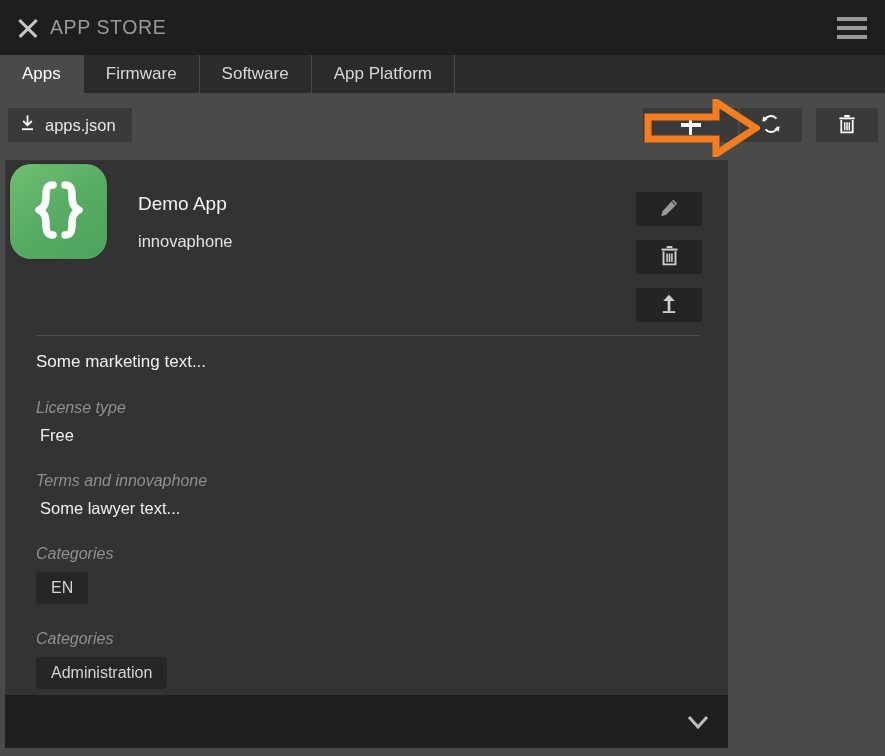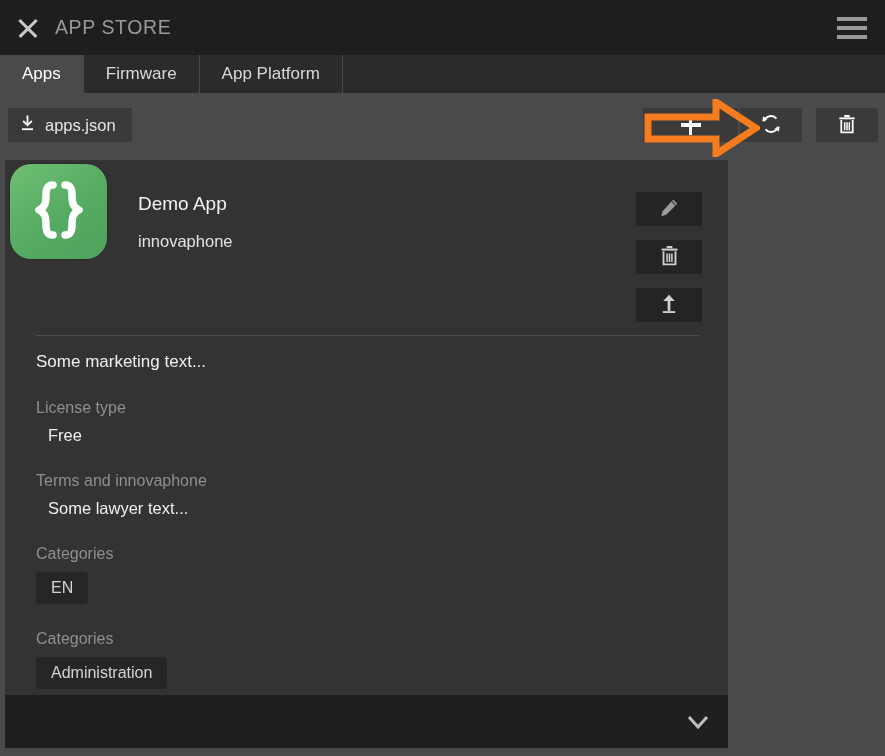--- a/index.html
+++ b/index.html
@@ -43,21 +43,20 @@
     width: 24px; height: 2.5px;
     background: #c8c8c8;
   }
   .close-glyph::before { transform: rotate(45deg); }
   .close-glyph::after  { transform: rotate(-45deg); }
 
   .app-title {
     color: #9a9a9a;
     font-size: 19.5px;
     letter-spacing: 0.6px;
-    margin-left: 5px;
     font-weight: 400;
   }
 
   .hamburger {
     position: absolute;
     right: 14px; top: 12px;
     width: 34px; height: 32px;
     display: flex;
     flex-direction: column;
     justify-content: center;
@@ -221,25 +220,26 @@
   }
   .marketing {
     color: #f0f0f0;
     font-size: 17px;
     margin: 0 0 27px 0;
   }
   .field-label {
     color: #8f8f8f;
     font-size: 16px;
     margin: 0 0 9px 0;
+    font-style: italic;
   }
   .field-value {
     color: #f0f0f0;
     font-size: 16.5px;
-    margin: 0 0 27px 12px;
+    margin: 0 0 27px 4px;
   }
   .chip-row {
     display: flex;
     gap: 9px;
     margin: 0 0 26px 0;
     flex-wrap: wrap;
   }
   .chip {
     background: #262626;
     color: #d3d3d3;
@@ -274,20 +274,21 @@
   <div class="hamburger">
     <span></span>
     <span></span>
     <span></span>
   </div>
 </div>
 
 <div class="tabbar">
   <div class="tab active">Apps</div>
   <div class="tab">Firmware</div>
+  <div class="tab">Software</div>
   <div class="tab">App Platform</div>
   <div class="tab-filler"></div>
 </div>
 
 <div class="toolbar">
 
   <button class="tb-btn json-btn">
     <span>
       <svg width="15" height="17" viewBox="0 0 15 17">
         <path d="M7.5 0.5 L7.5 9.2 M3.2 6.0 L7.5 10.3 L11.8 6.0" stroke="#ffffff" stroke-width="1.8" fill="none"></path>

